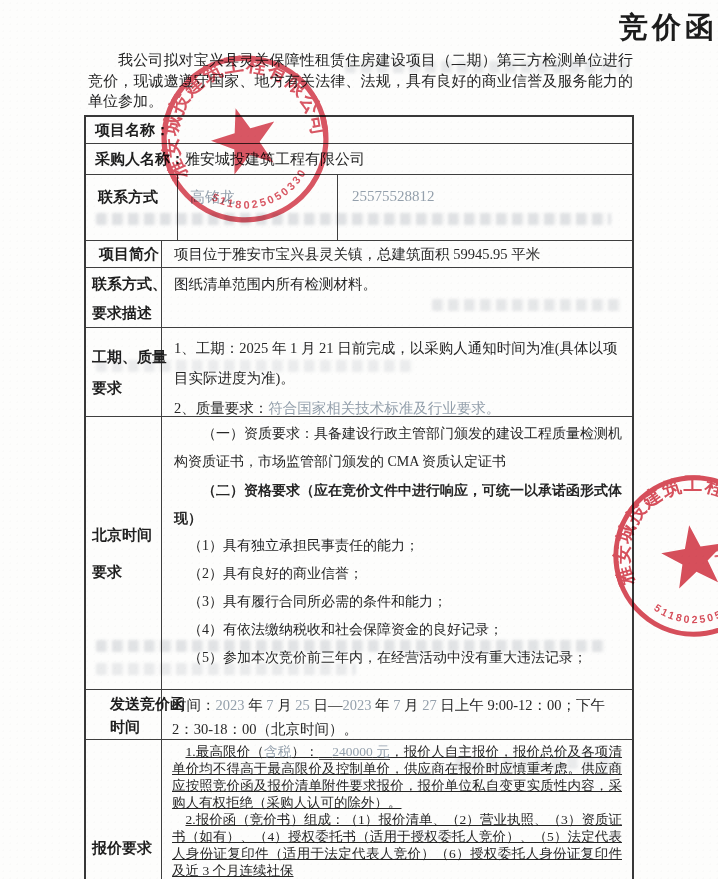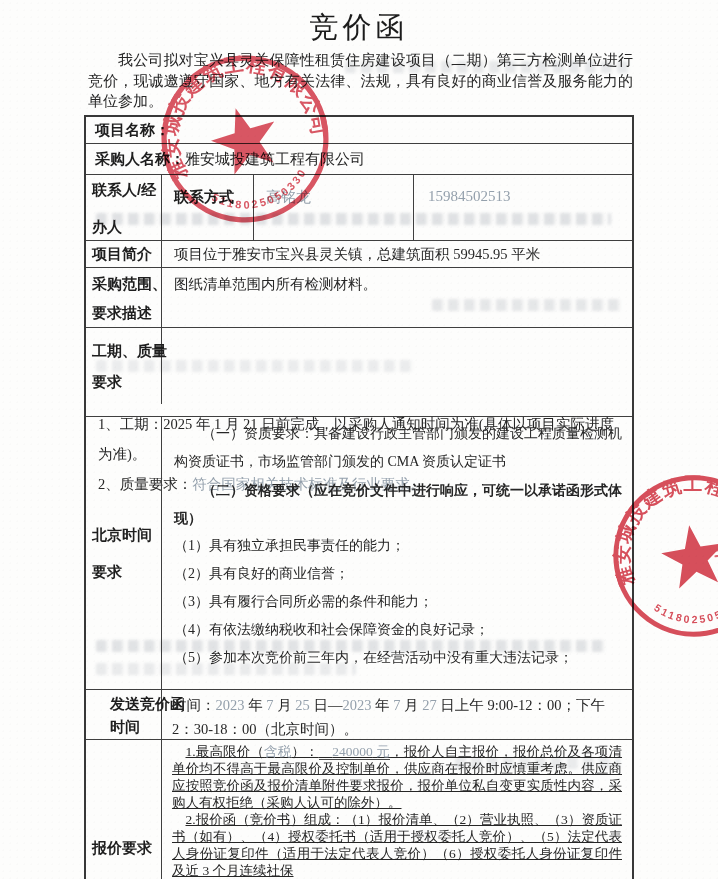--- a/index.html
+++ b/index.html
@@ -12,21 +12,21 @@
   .page{
     position:relative;width:718px;height:879px;overflow:hidden;
     background:var(--paper);
     background-image:radial-gradient(rgba(40,40,40,0.015) 1px, transparent 1px);
     background-size:7px 7px;
     font-family:"Liberation Serif","DejaVu Serif",serif;
     color:var(--ink);
   }
   .doc-title{
     position:absolute;top:8px;left:0;width:100%;margin:0;
-    text-align:center;font-size:29px;font-weight:normal;letter-spacing:4px;
+    text-align:right;font-size:29px;font-weight:bold;letter-spacing:4px;
     font-family:"Liberation Sans","DejaVu Sans",sans-serif;color:#1c1c1c;
   }
   .intro{
     position:absolute;top:50px;left:88px;width:545px;margin:0;
     font-size:15px;line-height:20.5px;text-align:justify;text-indent:2em;color:#262626;
   }
   
   .tbl{
     position:absolute;left:84px;top:115px;width:550px;height:842px;
     border:2px solid #383838;box-sizing:border-box;
@@ -43,42 +43,42 @@
   }
   .lab .ln{white-space:nowrap;}
   .val{flex:1 1 auto;box-sizing:border-box;font-size:14.5px;color:#262626;min-width:0;}
   .full{flex:1 1 auto;display:flex;align-items:center;padding-left:9px;font-size:15px;}
   .full .flabel{font-weight:bold;font-family:"Liberation Sans","DejaVu Sans",sans-serif;color:#1e1e1e;}
   .full .fvalue{color:#242424;}
   
   .r1{height:26px;}
   .r2{height:31px;}
   .r3{height:66px;}
-  .r4{height:27px;}
+  .r4{height:27px;text-align:right;}
   .r5{height:60px;}
-  .r6{height:89px;flex-direction:column;}
+  .r6{height:89px;}
   .r7{height:273px;}
   .r8{height:50px;}
   .r9{flex:1 1 auto;}
   .r3 .lab{line-height:37px;}
   .r3 .cell{box-sizing:border-box;padding-top:13px;padding-left:12px;font-size:15px;}
   .r3 .c-name{flex:0 0 160px;border-right:1.5px solid #3f3f3f;}
   .r3 .c-plabel{flex:0 0 92px;border-right:1.5px solid #3f3f3f;
       font-family:"Liberation Sans","DejaVu Sans",sans-serif;font-weight:bold;color:#1e1e1e;}
   .r3 .c-phone{flex:1 1 auto;padding-left:14px;}
   .r4 .val{display:flex;align-items:center;padding-left:12px;}
   .r5 .lab{line-height:29px;}
   .r5 .val{padding:7px 12px 0 12px;}
   .r6 .lab{line-height:31px;}
   .r6 .val{padding:5px 10px 0 12px;line-height:30px;}
   .r7 .lab{line-height:37px;}
   .r7 .val{padding:3px 10px 0 12px;font-size:14px;}
   .r7 .para{line-height:28px;}
   .r7 .para.ind{text-indent:2em;}
-  .r7 .para:not(.ind){margin-left:0;}
+  .r7 .para:not(.ind){margin-left:14px;}
   .r8 .lab{line-height:23px;padding-left:24px;}
   .r8 .val{padding:4px 10px 0 10px;line-height:23.5px;}
   .r9 .lab{justify-content:center;}
   .r9 .val{padding:3px 10px 0 10px;font-size:13.5px;line-height:17px;text-align:justify;}
   .r9 .para{text-indent:1em;text-decoration:underline;}
   .lt{color:var(--light-ink);}
   .ul{border-bottom:1px solid #4a4a4a;}
   .bd{font-weight:bold;font-family:"Liberation Sans","DejaVu Sans",sans-serif;}
   .r7 .para.bd{font-weight:bold;}
   
@@ -129,39 +129,35 @@
     </div>
 
     <div class="row r2">
       <div class="full">
         <span class="flabel">采购人名称：</span>
         <span class="fvalue">雅安城投建筑工程有限公司</span>
       </div>
     </div>
 
     <div class="row r3">
-      <div class="lab">
-        <span class="ln">联系人/经</span>
-        <span class="ln">办人</span>
-      </div>
       <div class="cell c-plabel">联系方式</div>
       <div class="cell c-name lt">高铭龙</div>
-      <div class="cell c-phone lt">15984502513</div>
+      <div class="cell c-phone lt">25575528812</div>
     </div>
 
     <div class="row r4">
       <div class="lab">
         <span class="ln">项目简介</span>
       </div>
       <div class="val">项目位于雅安市宝兴县灵关镇，总建筑面积 59945.95 平米</div>
     </div>
 
     <div class="row r5">
       <div class="lab">
-        <span class="ln">采购范围、</span>
+        <span class="ln">联系方式、</span>
         <span class="ln">要求描述</span>
       </div>
       <div class="val">图纸清单范围内所有检测材料。</div>
     </div>
 
     <div class="row r6">
       <div class="lab">
         <span class="ln">工期、质量</span>
         <span class="ln">要求</span>
       </div>

